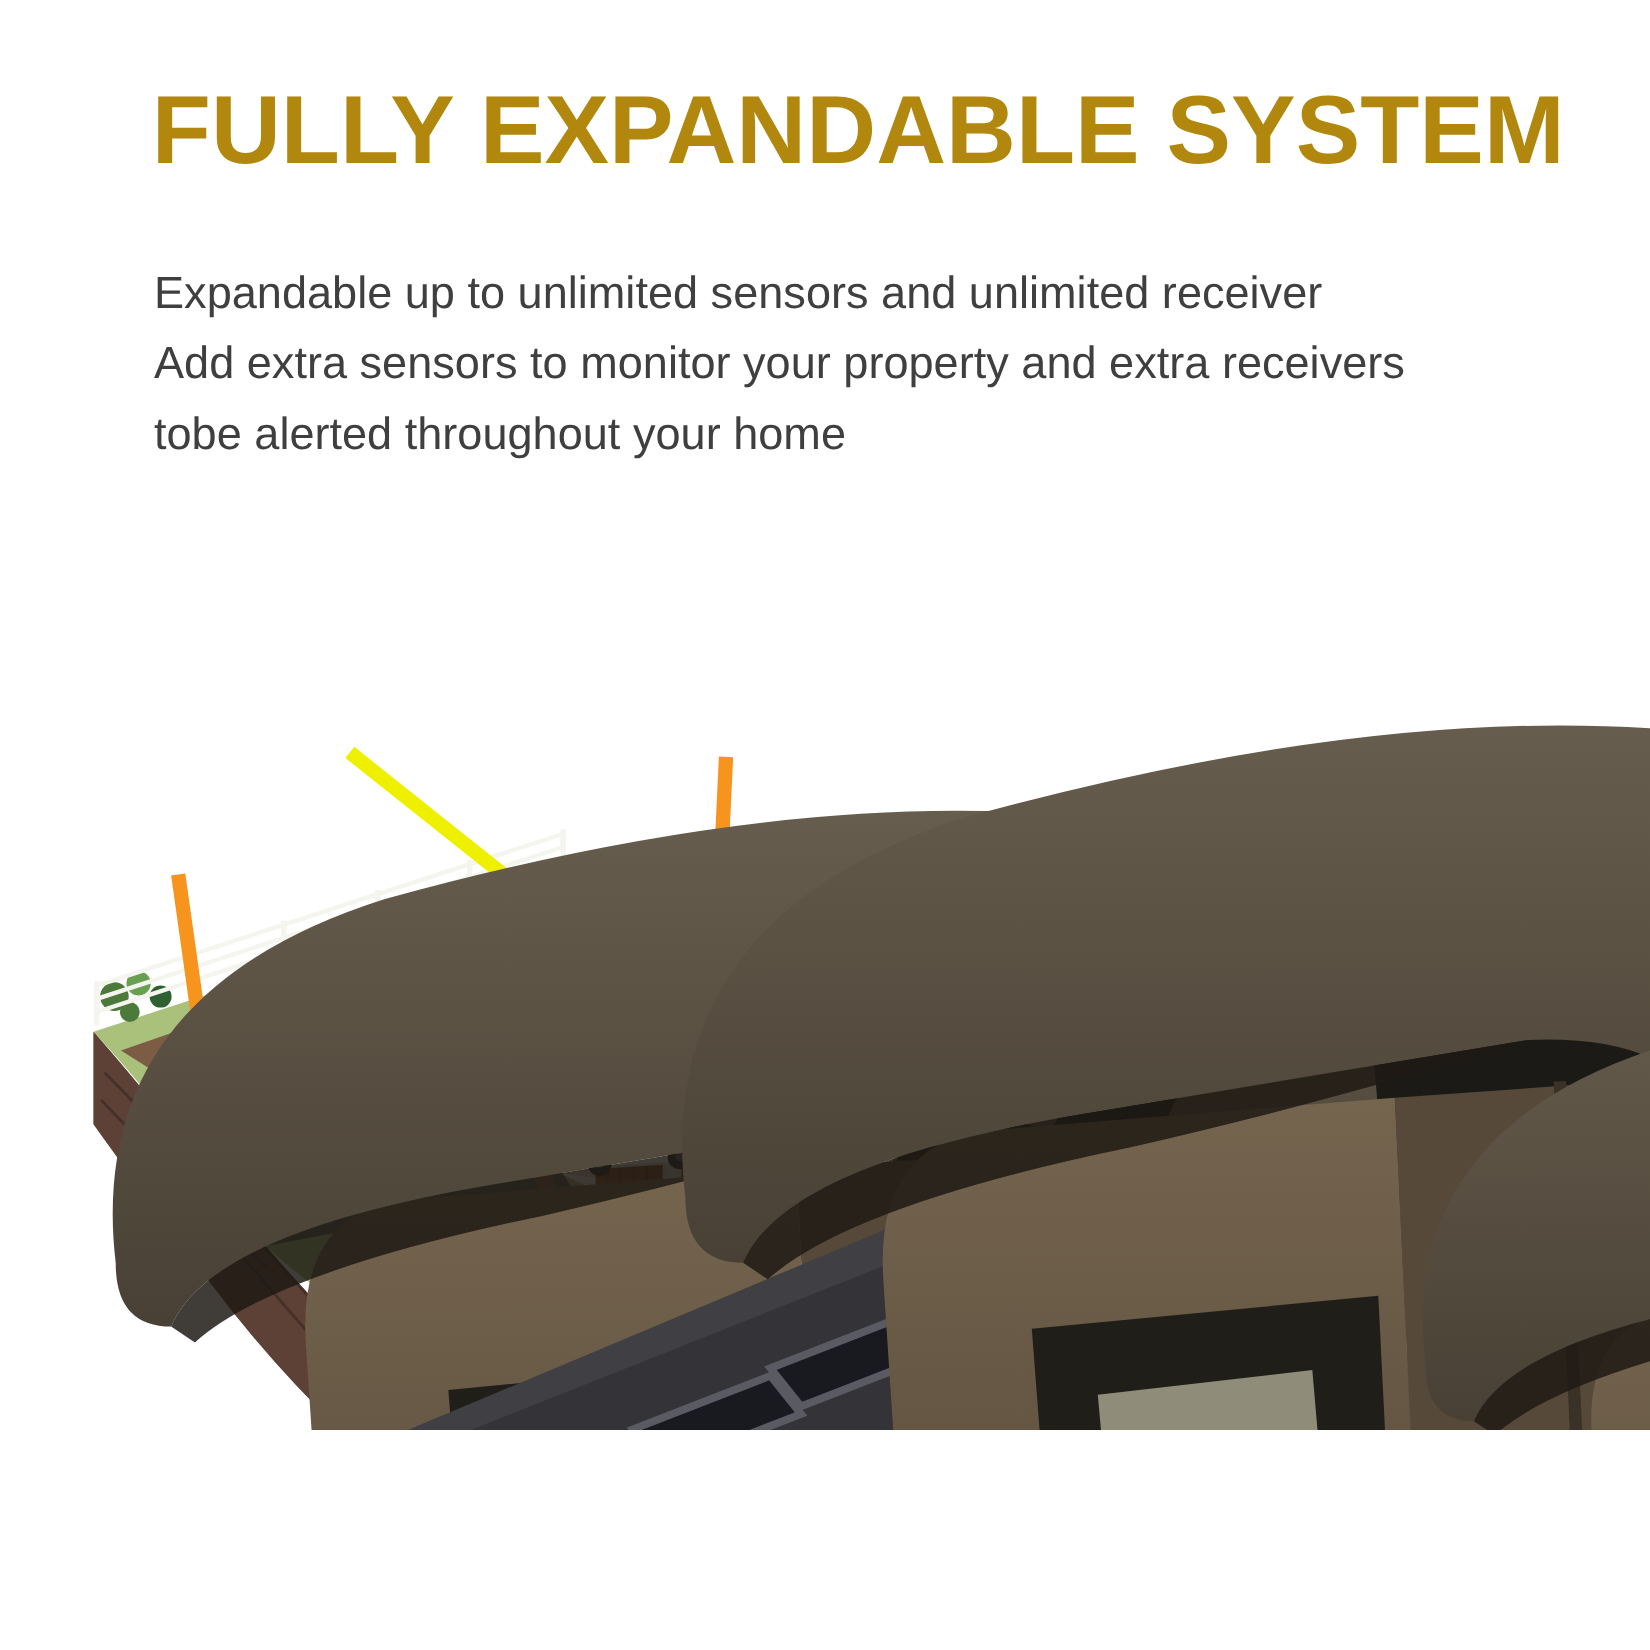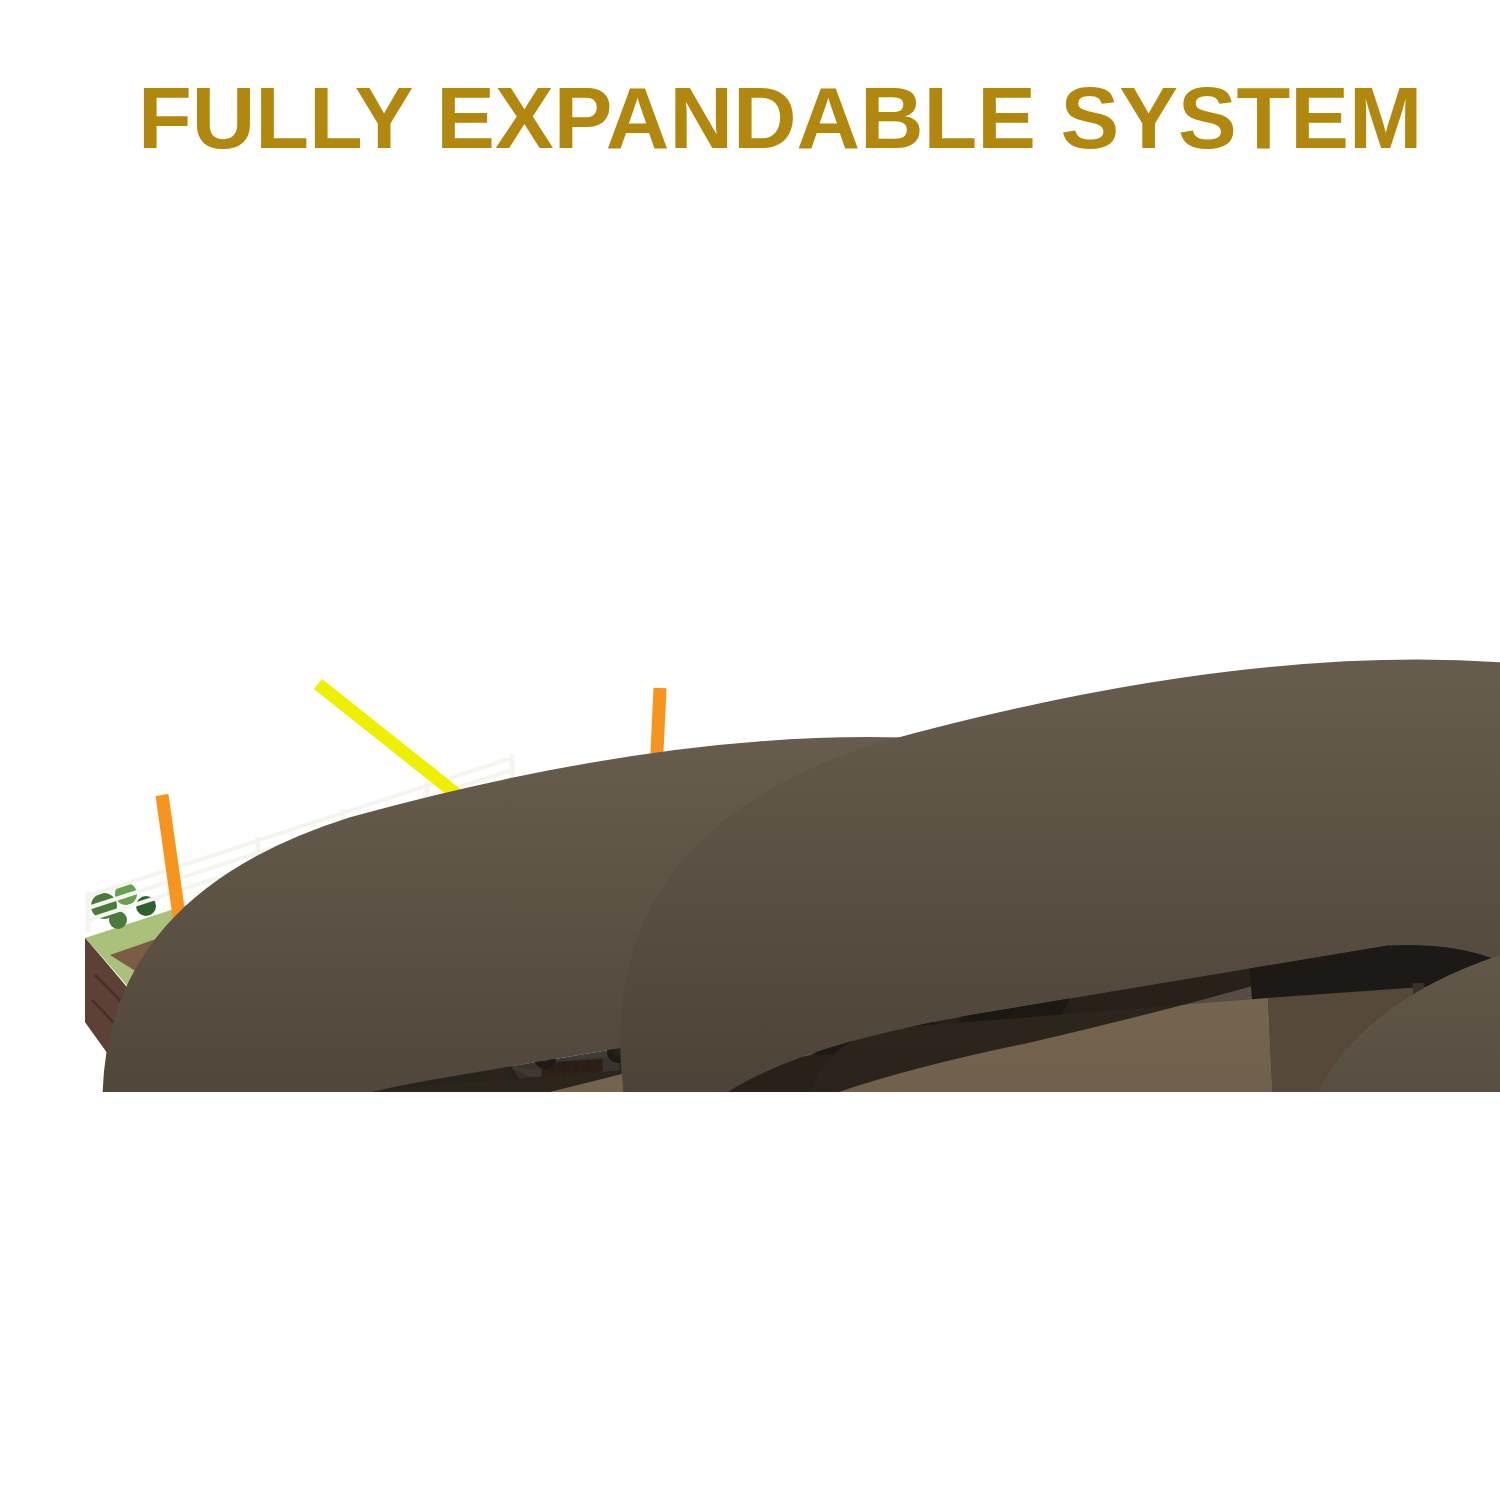--- a/index.html
+++ b/index.html
@@ -1,31 +1,36 @@
 <!DOCTYPE html>
 <html style="--title: #B1870D; --body_text: #3F3F3F; --background: #FFFFFF;"><head>
 <meta charset="utf-8">
 <style>
   html,body{margin:0;padding:0;background:#fff;}
-  .page{position:relative;width:1500px;height:1092px;background:var(--background,#fff);
+  .page{position:relative;width:1500px;height:1300px;background:var(--background,#fff);
         font-family:"Liberation Sans",sans-serif;overflow:hidden;}
   .headline{position:absolute;left:138px;top:72px;margin:0;font-size:88px;line-height:1.05;
         font-weight:bold;letter-spacing:0px;color:var(--title,#B1870D);white-space:nowrap;}
   .desc{position:absolute;left:140px;top:234px;margin:0;font-size:41px;line-height:64px;
         color:var(--body_text,#3F3F3F);}
   .desc div{white-space:nowrap;}
   .scene{position:absolute;left:0;top:0;width:1500px;height:1500px;}
 </style>
 </head>
 <body>
 
 <div class="page">
 
   <h1 class="headline">FULLY EXPANDABLE SYSTEM</h1>
 
+  <div class="desc">
+    <div>Expandable up to unlimited sensors and unlimited receiver</div>
+    <div>Add extra sensors to monitor your property and extra receivers</div>
+    <div>tobe alerted throughout your home</div>
+  </div>
 
   <svg class="scene" viewBox="0 0 1500 1500">
     <defs>
       <linearGradient id="gradHood" x1="0" y1="0" x2="0" y2="1">
         <stop offset="0" stop-color="#675d4e"></stop>
           <stop offset="1" stop-color="#352e25"></stop>
       </linearGradient>
       <linearGradient id="gradFace" x1="0" y1="0" x2="0" y2="1">
         <stop offset="0" stop-color="#75654f"></stop>
           <stop offset="1" stop-color="#483d30"></stop>

